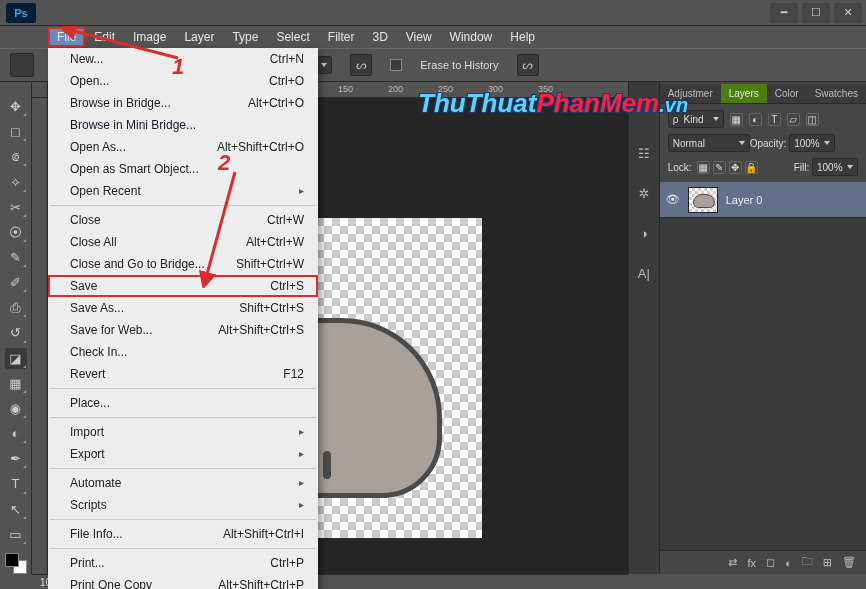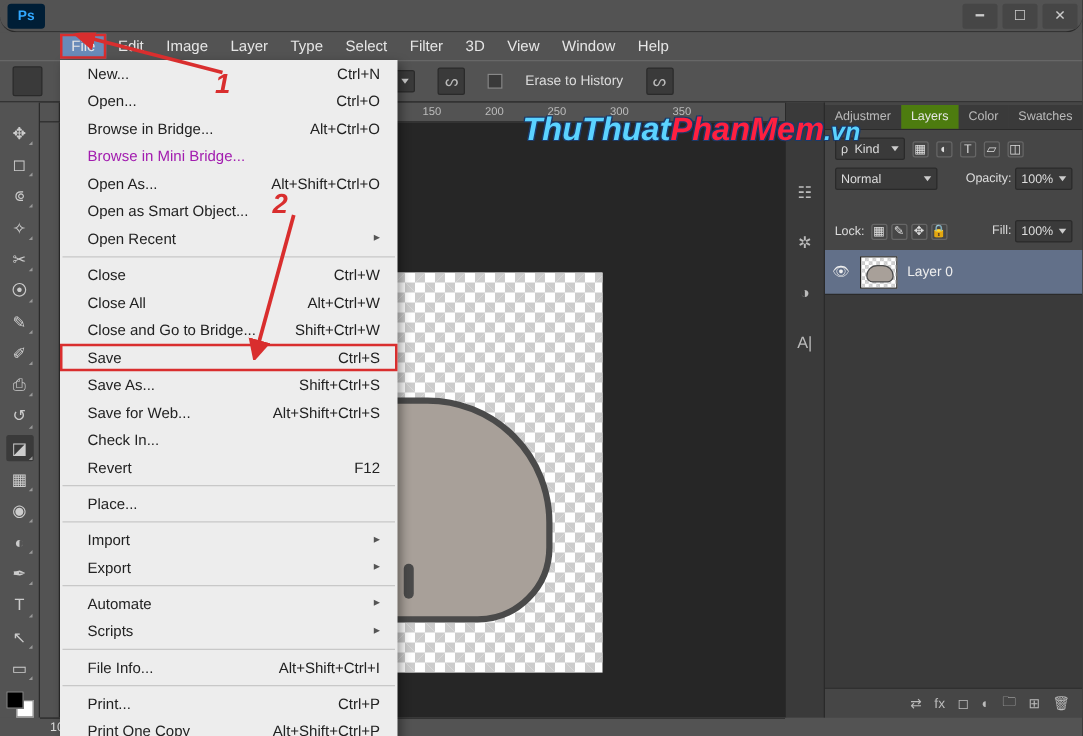--- a/index.html
+++ b/index.html
@@ -1,19 +1,19 @@
 <!DOCTYPE html>
 <html><head>
 <meta charset="utf-8">
 <style>
 * { margin: 0; padding: 0; box-sizing: border-box; font-family: "Segoe UI", Tahoma, sans-serif; user-select: none; }
 body { width: 866px; height: 589px; background: #535353; overflow: hidden; position: relative; }
 
 
-.titlebar { height: 26px; background: #535353; display: flex; align-items: center; border-bottom: 1px solid #2a2a2a; border-radius: 13px; }
+.titlebar { height: 26px; background: #535353; display: flex; align-items: center; border-bottom: 1px solid #2a2a2a; }
 .titlebar .ps-icon { width: 30px; height: 20px; margin: 0 6px; background: #001e36; border-radius: 3px; display: flex; align-items: center; justify-content: center; color: #31a8ff; font-size: 11px; font-weight: bold; }
 .titlebar .spacer { flex: 1; }
 .win-btn { width: 28px; height: 20px; margin: 2px; background: #464646; display: flex; align-items: center; justify-content: center; color: #ccc; font-size: 11px; border-radius: 2px; }
 .win-btn.close { margin-right: 4px; }
 
 
 .menubar { height: 22px; background: #535353; display: flex; align-items: center; padding-left: 48px; font-size: 12px; color: #e6e6e6; }
 .menubar .item { padding: 3px 9px; position: relative; }
 .menubar .item.active { background: #698bb9; border: 2px solid #d92e2e; padding: 1px 7px; }
 
@@ -57,21 +57,21 @@
 .cat-stripe { position: absolute; bottom: 14px; width: 8px; height: 28px; background: #4a4a4a; border-radius: 4px; }
 
 
 .watermark { position: absolute; top: 88px; left: 418px; font-size: 26px; font-weight: 900; font-style: italic; color: #5bd3ff; text-shadow: -1px -1px 0 #1a3a6a, 1px -1px 0 #1a3a6a, -1px 1px 0 #1a3a6a, 1px 1px 0 #1a3a6a; pointer-events: none; white-space: nowrap; }
 .watermark .red { color: #ff2040; }
 .watermark .small { font-size: 20px; }
 
 
 .dropdown { position: absolute; top: 48px; left: 48px; width: 270px; background: #ededed; box-shadow: 3px 3px 8px rgba(0,0,0,.4); font-size: 12px; color: #222; z-index: 50; }
 .dropdown .row { display: flex; justify-content: space-between; padding: 3px 14px 3px 22px; line-height: 16px; }
-.dropdown .row.disabled { color: #a21caf; }
+.dropdown .row.disabled { color: #0f172a; }
 .dropdown .row.highlight { border: 2px solid #d92e2e; padding: 1px 12px 1px 20px; }
 .dropdown .sep { height: 1px; background: #c8c8c8; margin: 3px 2px; }
 .dropdown .sub::after { content: "▸"; color: #555; font-size: 10px; }
 
 
 .anno-num { position: absolute; color: #d92e2e; font-size: 22px; font-weight: bold; font-style: italic; z-index: 60; }
 .anno-arrow { position: absolute; z-index: 55; pointer-events: none; }
 
 
 .right { width: 238px; background: #464646; border-left: 1px solid #2a2a2a; display: flex; flex-direction: column; }
@@ -79,21 +79,21 @@
 .dock-icon { width: 22px; height: 22px; display: flex; align-items: center; justify-content: center; color: #bbb; font-size: 13px; }
 .tabs { height: 22px; display: flex; align-items: flex-end; font-size: 10px; color: #bbb; border-bottom: 1px solid #2a2a2a; }
 .tab { padding: 4px 8px; background: #3a3a3a; }
 .tab.active { background: #4d7c0f; color: #e6e6e6; }
 
 .layer-controls { padding: 6px 8px; font-size: 10px; color: #ddd; }
 .layer-controls .row1 { display: flex; gap: 6px; align-items: center; margin-bottom: 6px; }
 .dd { height: 18px; background: #3a3a3a; border: 1px solid #2a2a2a; border-radius: 2px; padding: 0 4px; display: inline-flex; align-items: center; justify-content: space-between; }
 .dd::after { content: ""; border-left: 3px solid transparent; border-right: 3px solid transparent; border-top: 4px solid #ccc; margin-left: 4px; }
 .pill { width: 13px; height: 13px; border: 1px solid #666; border-radius: 2px; display: inline-flex; align-items: center; justify-content: center; font-size: 10px; }
-.layer-controls .row2 { display: flex; align-items: center; justify-content: space-between; margin-bottom: 24px; }
+.layer-controls .row2 { display: flex; align-items: center; margin-bottom: 6px; }
 .layer-controls .row3 { display: flex; align-items: center; justify-content: space-between; }
 .lock-icons { display: flex; gap: 3px; }
 
 .layers-list { flex: 1; background: #3a3a3a; }
 .layer-row { display: flex; align-items: center; height: 36px; background: #627089; border-bottom: 1px solid #2a2a2a; padding: 0 6px; gap: 8px; font-size: 11px; color: #eee; }
 .eye { width: 14px; text-align: center; }
 .thumb { width: 30px; height: 26px; background: #fff; border: 1px solid #222; position: relative; }
 .thumb .mini-checker { position: absolute; inset: 0; background-image:linear-gradient(45deg,#ccc 25%,transparent 25%),linear-gradient(-45deg,#ccc 25%,transparent 25%),linear-gradient(45deg,transparent 75%,#ccc 75%),linear-gradient(-45deg,transparent 75%,#ccc 75%); background-size:6px 6px; background-position:0 0,0 3px,3px -3px,-3px 0; }
 .thumb .mini-cat { position:absolute; left:4px; top:6px; width:22px; height:14px; background:#a8a099; border:1px solid #4a4a4a; border-radius:10px 10px 6px 6px; }
 

